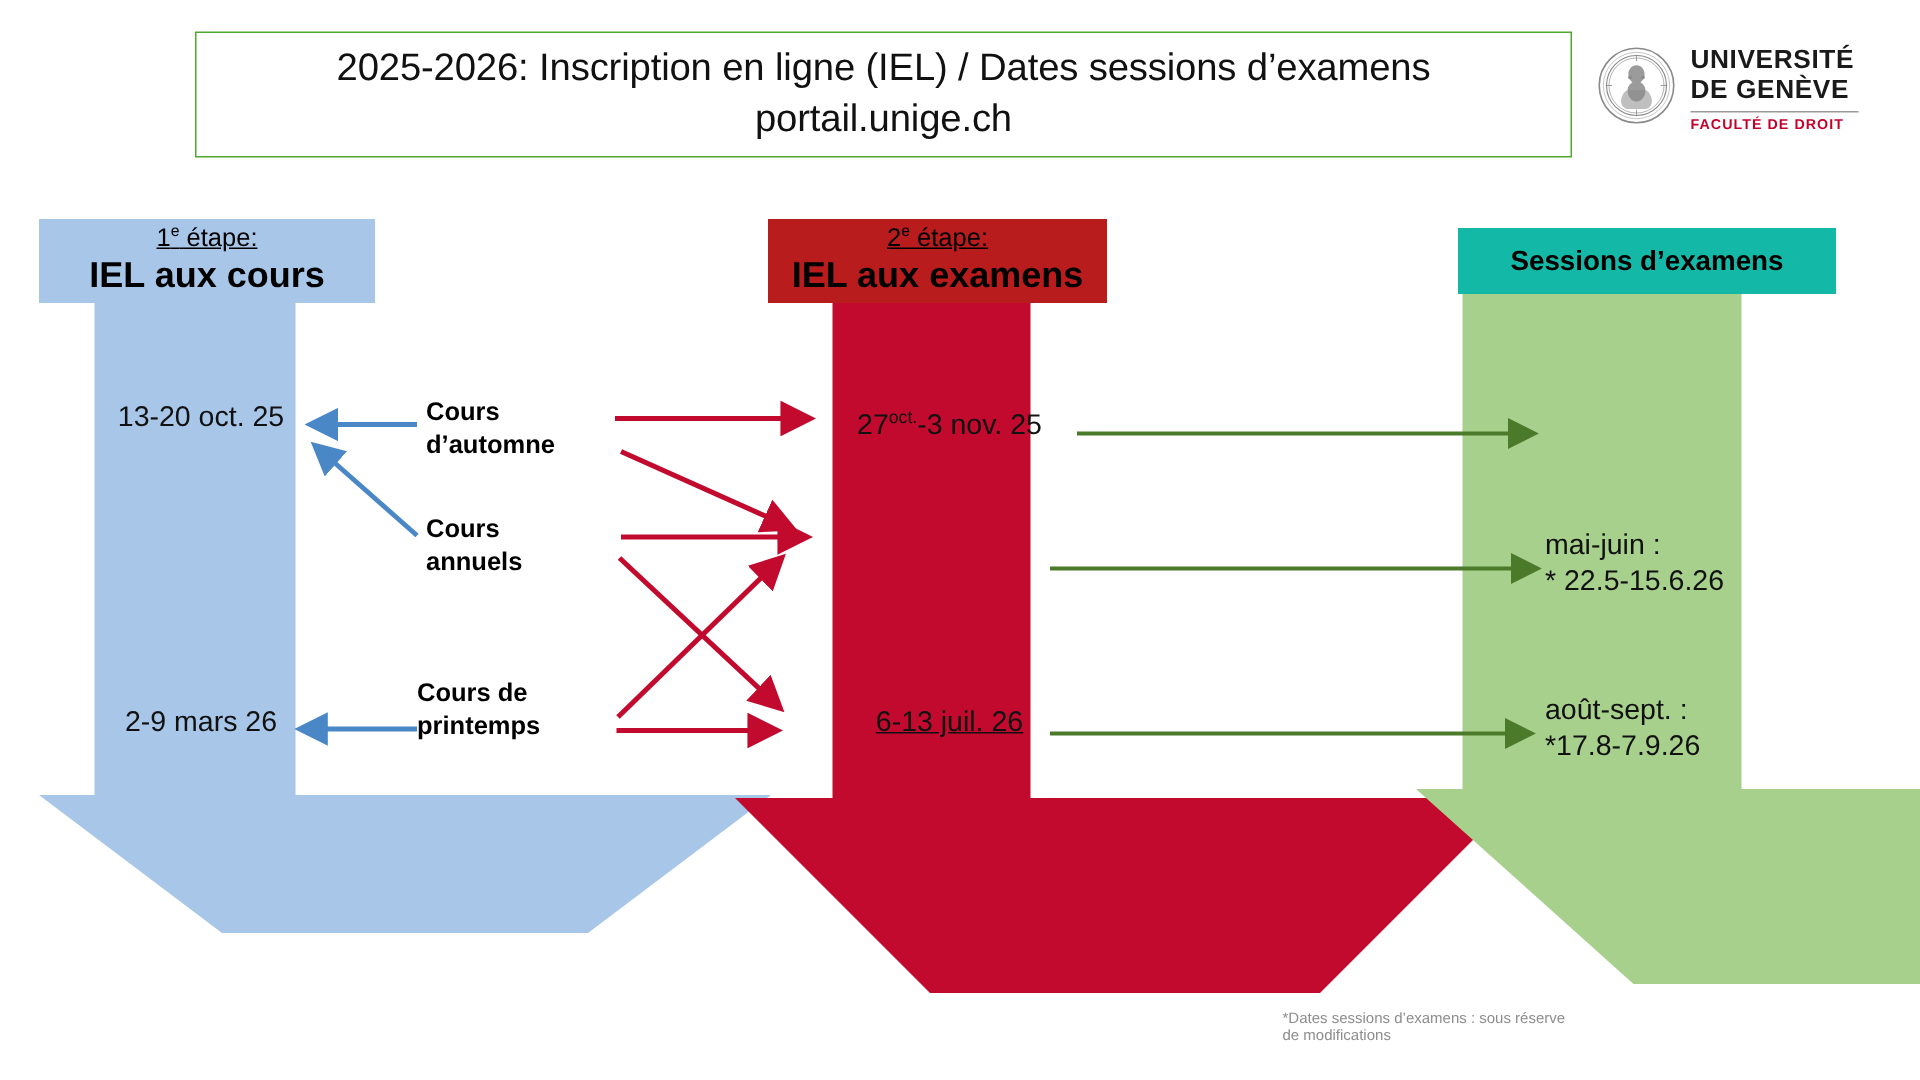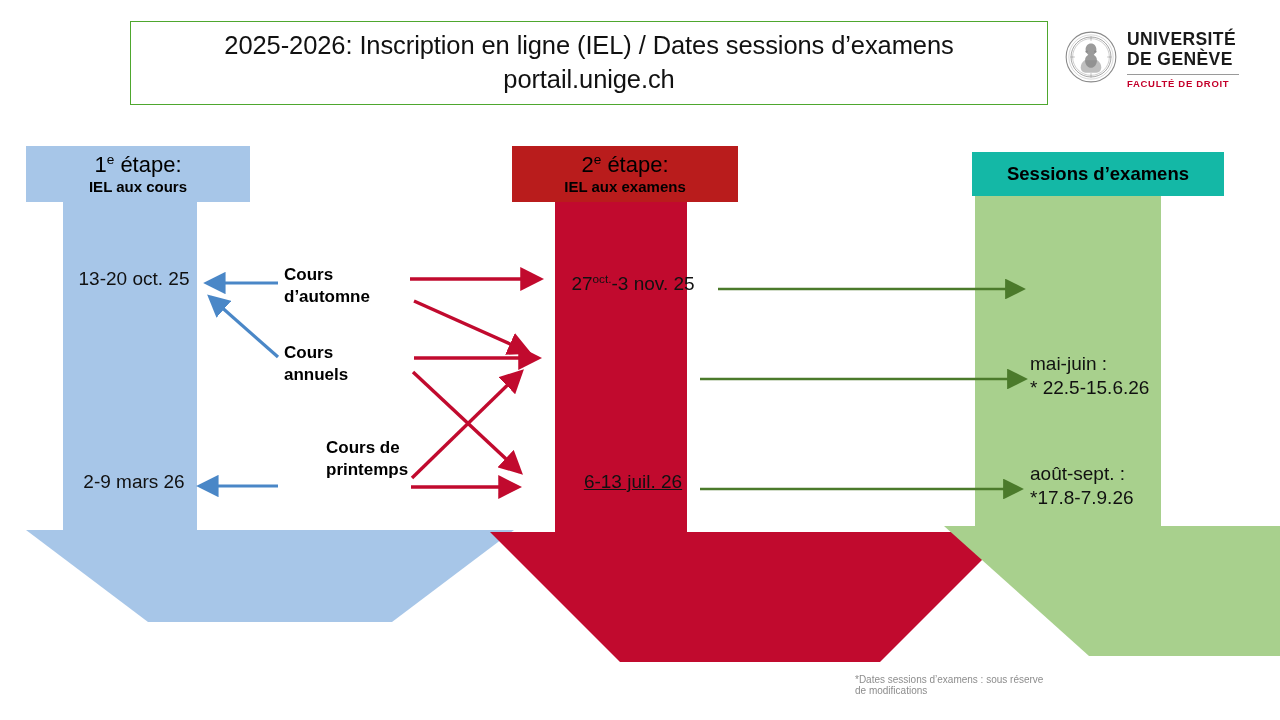--- a/index.html
+++ b/index.html
@@ -86,25 +86,26 @@
     position: absolute;
     box-sizing: border-box;
     display: flex;
     flex-direction: column;
     align-items: center;
     justify-content: center;
     text-align: center;
     line-height: 1.2;
   }
   .col-header .hdr-top {
-    font-size: 22px;
+    font-size: 17px;
     font-weight: normal;
+    text-decoration: underline;
   }
   .col-header .hdr-main {
-    font-size: 15px;
+    font-size: 24px;
     font-weight: bold;
   }
   #header-blue {
     left: 26px;
     top: 146px;
     width: 224px;
     height: 56px;
     background: #a7c6e8;
   }
   #header-red {
@@ -187,21 +188,21 @@
   .course-label {
     position: absolute;
     font-weight: bold;
     font-size: 17px;
     line-height: 1.28;
     white-space: pre-line;
     color: #000000;
   }
   #course-automne { left: 284px; top: 264px; }
   #course-annuels { left: 284px; top: 342px; }
-  #course-printemps { left: 278px; top: 437px; margin-left: 48px; }
+  #course-printemps { left: 278px; top: 451px; }
   
   #footnote {
     position: absolute;
     left: 855px;
     top: 674px;
     font-size: 10px;
     color: #8d8d8d;
   }
   svg.overlay {
     position: absolute;

